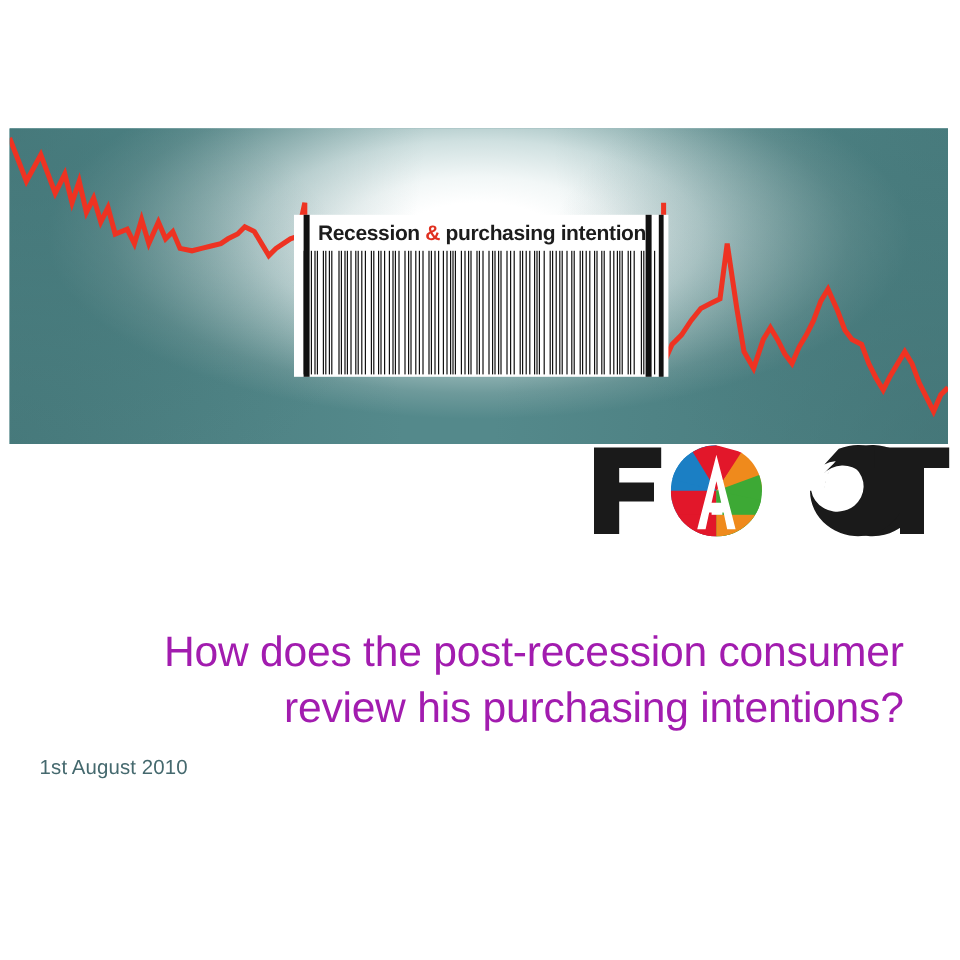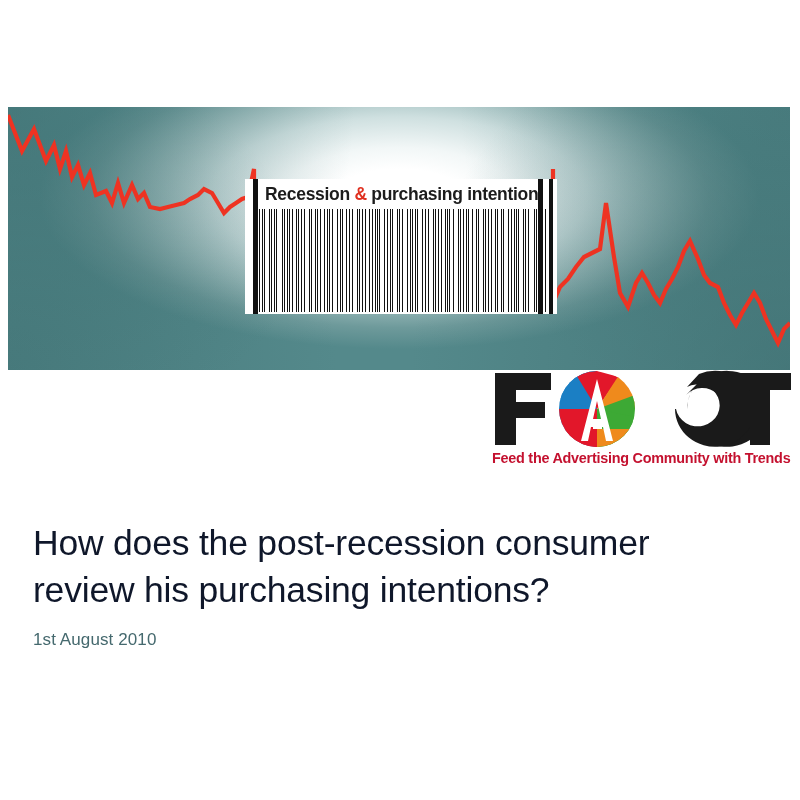--- a/index.html
+++ b/index.html
@@ -310,22 +310,21 @@
       <g>
         <path d="M198,40 a40,38 0 1,1 12,27 l-13,-13 a22,21 0 1,0 0,-28 l13,-13
                  a40,38 0 0,0 -12,27 Z" fill="#1a1a1a"></path>
         <path d="M186,40 a40,38 0 1,0 24,-35 l-12,13 a22,21 0 1,1 -11,22 Z" fill="#1a1a1a"></path>
       </g>
 
       <g>
         <path d="M240,4 H302 V21 H281 V76 H261 V21 H240 Z" fill="#1a1a1a"></path>
       </g>
     </svg>
-    <div id="fact-tagline" style="color: rgb(196, 17, 47);">Feed the Advertising Community with Trends</div>
   </div>
 
   <div id="title-block">
-    <h1 id="slide-title" style="color: #0f172a;">How does the post-recession consumer
+    <h1 id="slide-title" style="color: #a21caf; text-align: right;">How does the post-recession consumer
 review his purchasing intentions?</h1>
     <div id="slide-date" style="color: rgb(69, 105, 110);">1st August 2010</div>
   </div>
 
 </div>
 
 </body></html>

